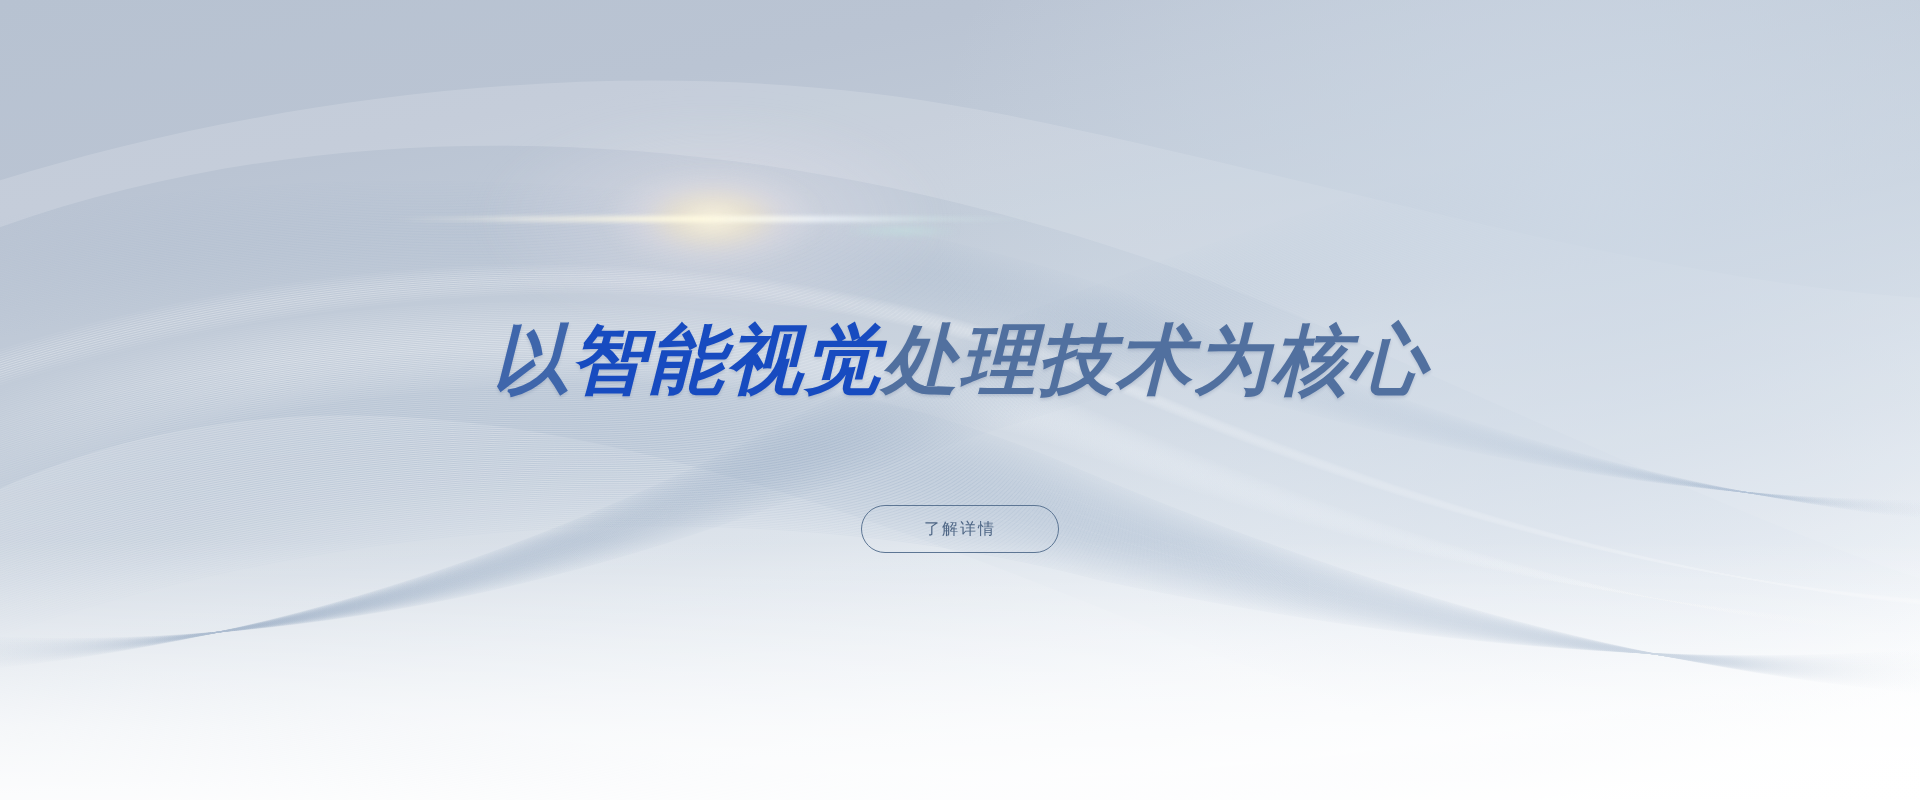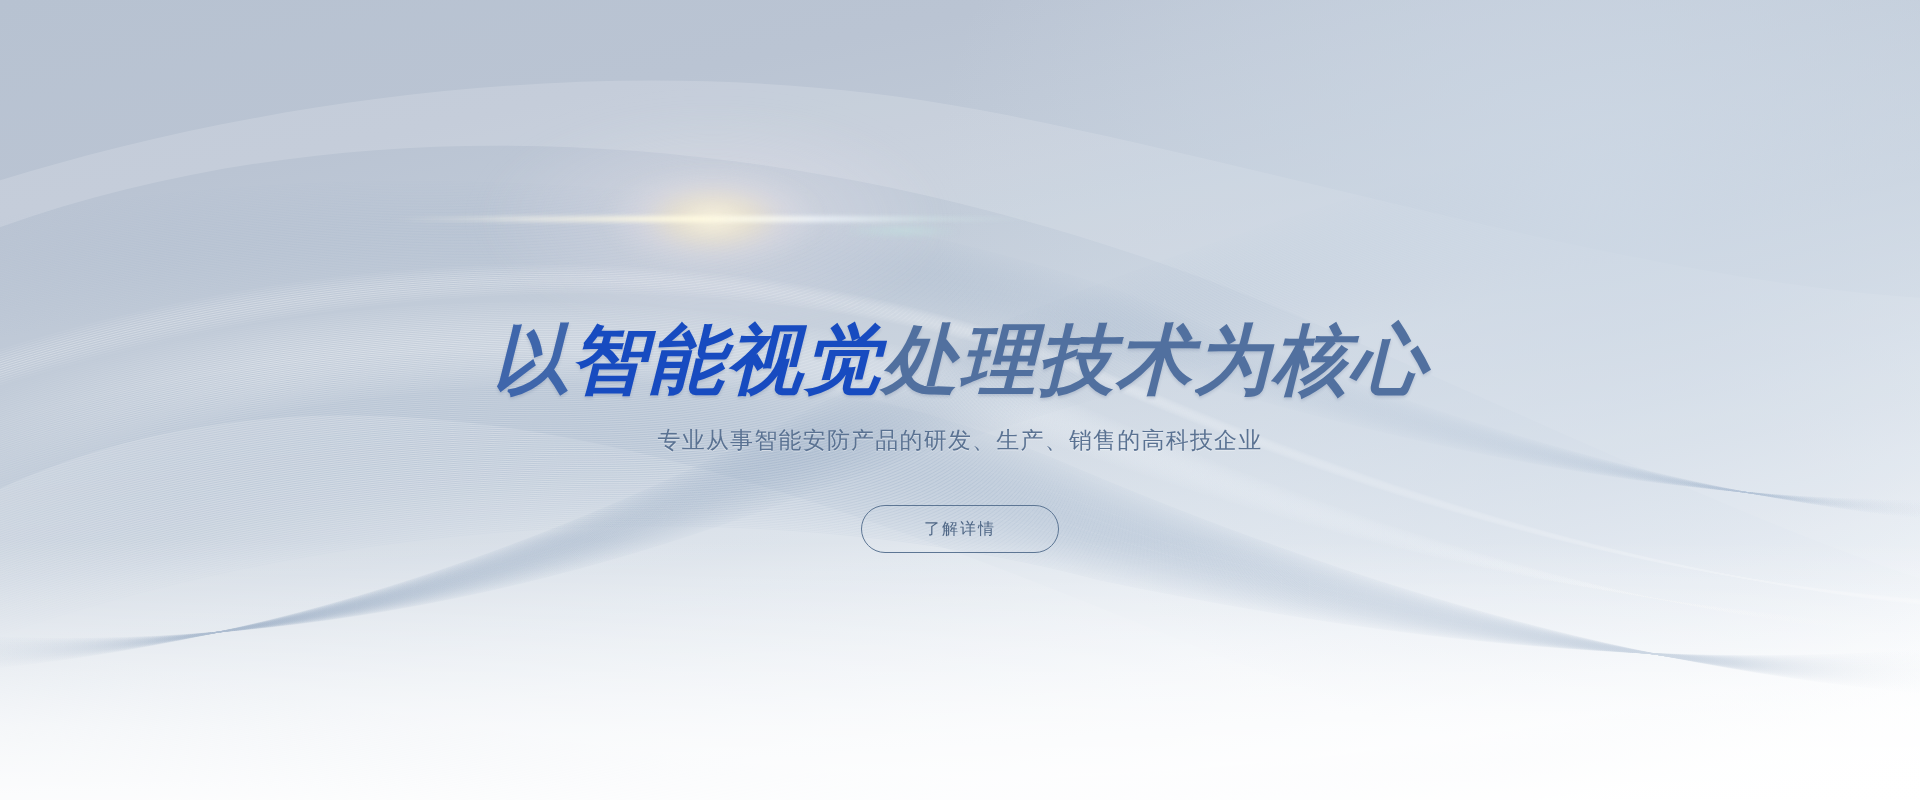--- a/index.html
+++ b/index.html
@@ -616,20 +616,19 @@
     <div class="flare-streak"></div>
     <div class="flare-ghost"></div>
   </div>
 
   <div class="content">
 
     <h1 class="headline">
       <span class="seg-a">以</span><span class="seg-b">智能视觉</span><span class="seg-c">处理技术为核心</span>
     </h1>
 
-    <p class="subtitle">专业从事智能安防产品的研发、生产、销售的高科技企业</p>
 
     <div class="cta-row">
       <button class="cta-button" type="button">了解详情</button>
     </div>
 
   </div>
 </div>
 
 </body></html>

